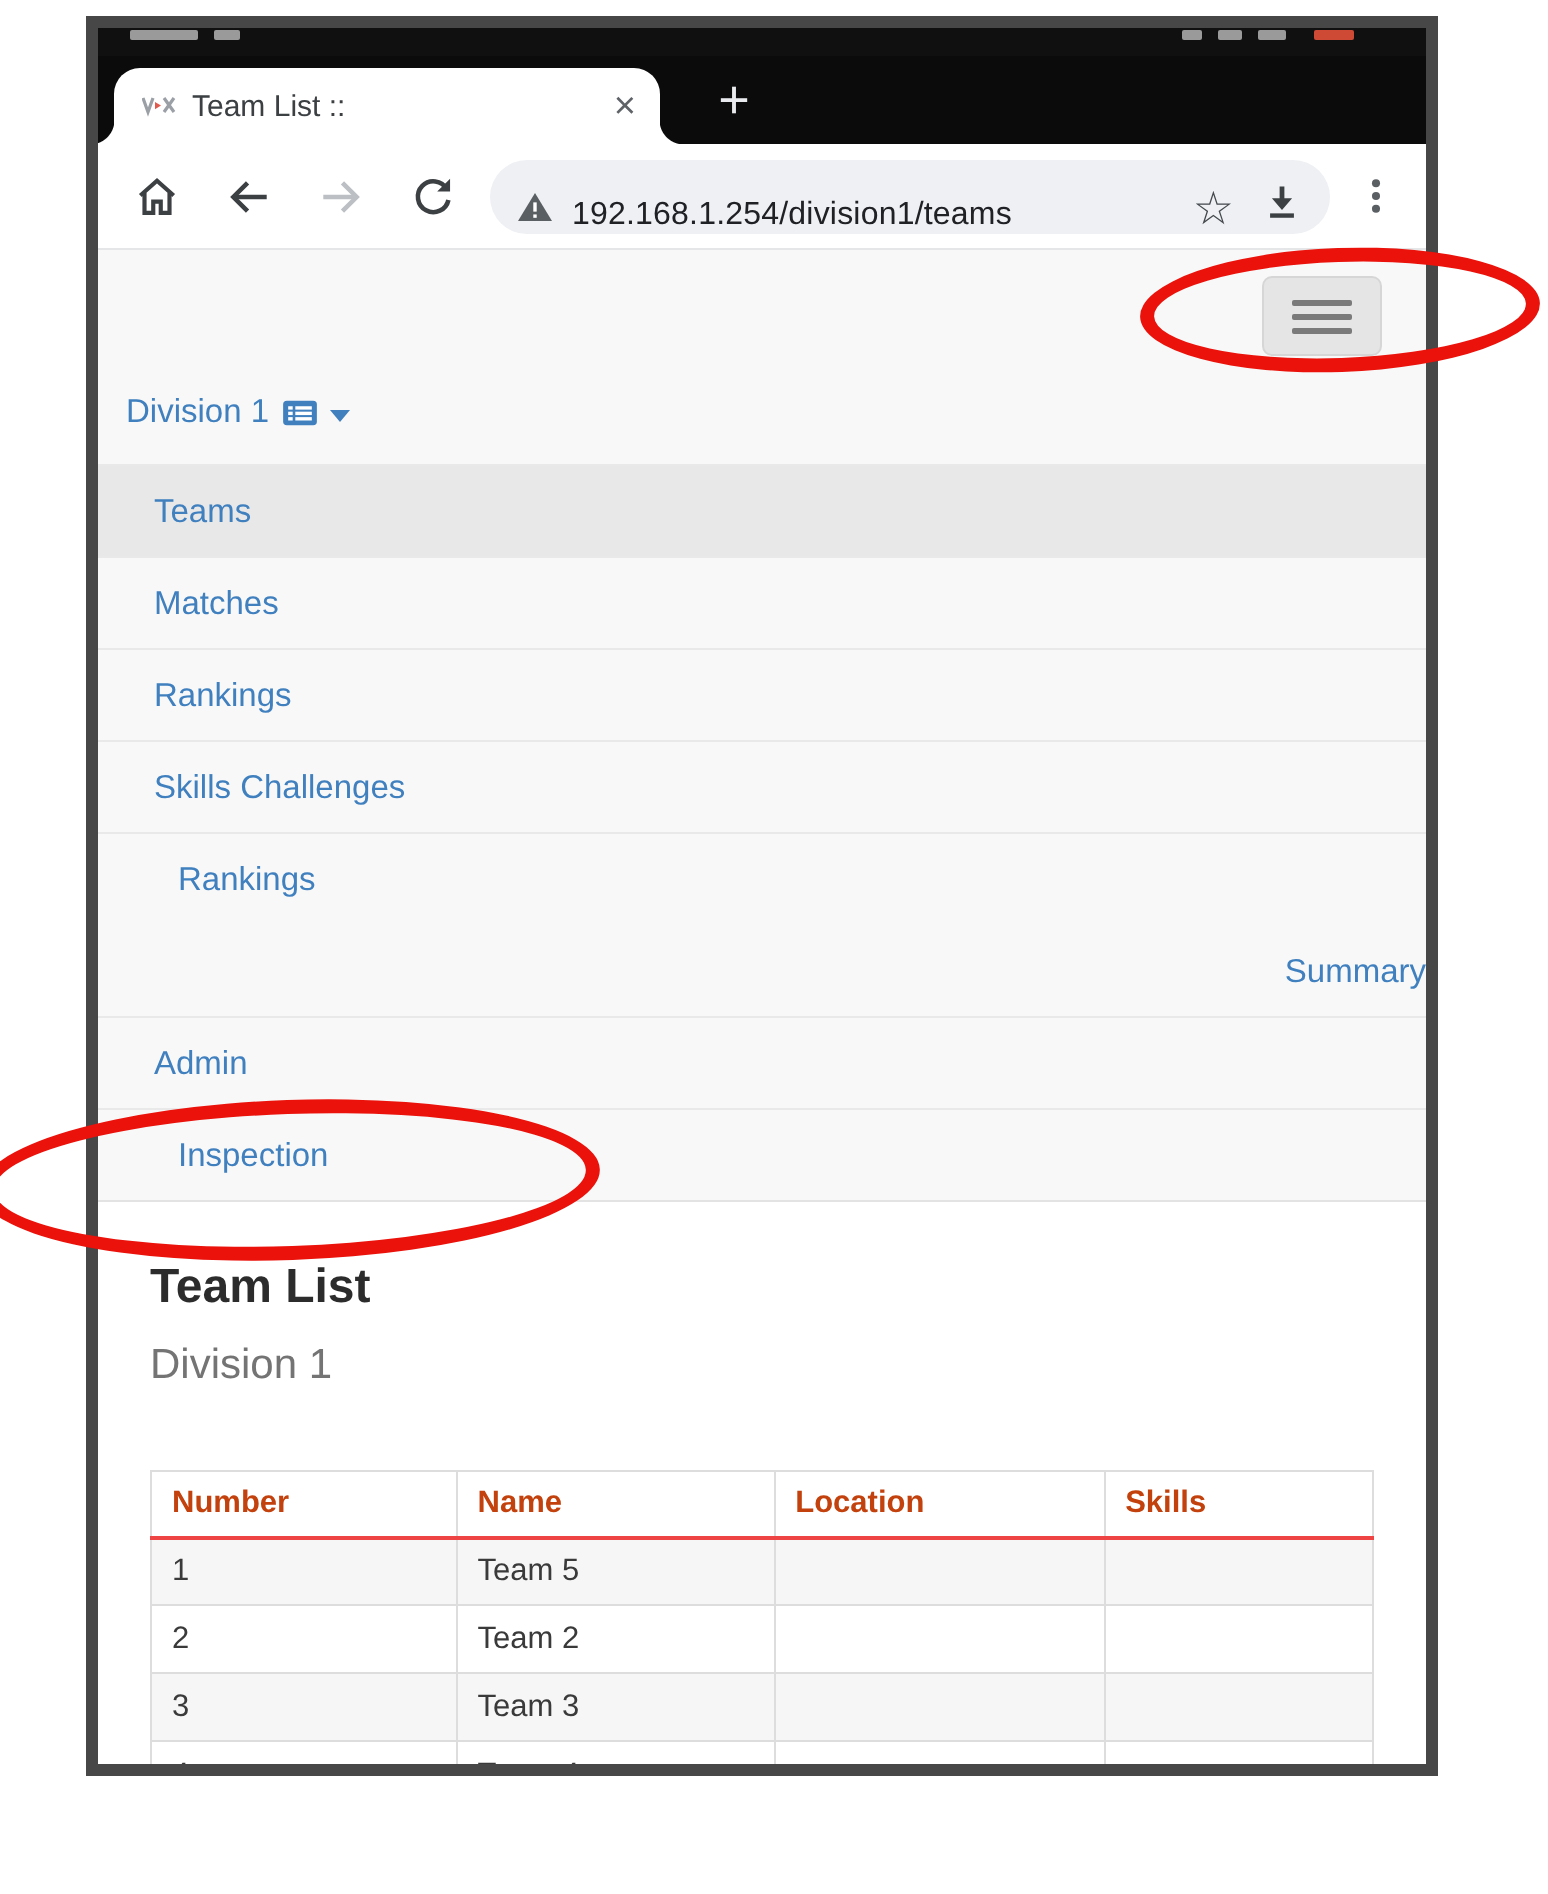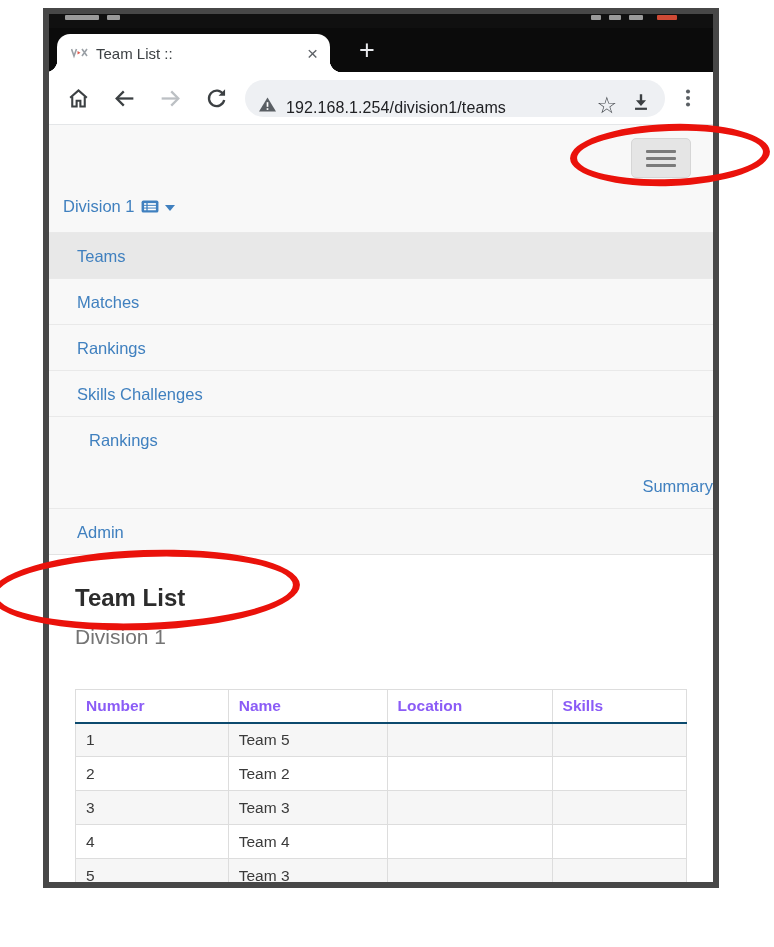--- a/index.html
+++ b/index.html
@@ -86,21 +86,21 @@
 
   .content { padding: 14px 26px 0 26px; background: #ffffff; }
   .content h1 { margin: 10px 0 8px 0; font-size: 24px; line-height: 38px; font-weight: bold; color: #2c2c2c; }
   .subtitle { font-size: 21px; line-height: 24px; color: #747474; margin-bottom: 40px; }
 
   table.teams { width: 100%; border-collapse: collapse; background: #ffffff; }
   table.teams th, table.teams td {
     border: 1px solid #dddddd; text-align: left; font-size: 15.5px;
     padding: 6px 10px; color: #3a3a3a;
   }
-  table.teams th { font-weight: bold; color: #8b5cf6; border-bottom: 2px solid #0c4a6e; height: 33px; }
+  table.teams th { font-weight: bold; color: #c2410c; border-bottom: 2px solid #ef4444; height: 33px; }
   table.teams td { height: 34px; }
   table.teams tbody tr:nth-child(odd) { background: #f6f6f6; }
   col.c1 { width: 25%; } col.c2 { width: 26%; } col.c3 { width: 27%; } col.c4 { width: 22%; }
 
   
   .ellipse { position: absolute; border: 7px solid #ea120b; border-radius: 50%; z-index: 50; }
   .e1 { left: 570px; top: 124px; width: 200px; height: 62px; transform: rotate(-2deg); }
   .e2 { left: -10px; top: 550px; width: 310px; height: 80px; transform: rotate(-2deg); }
 </style>
 </head>
@@ -209,20 +209,21 @@
           </span>
         </div>
         <div class="nav-menu">
           <div class="nav-item active">Teams</div>
           <div class="nav-item">Matches</div>
           <div class="nav-item">Rankings</div>
           <div class="nav-item">Skills Challenges</div>
           <div class="nav-item sub">Rankings</div>
           <div class="nav-item sub no-line">Summary</div>
           <div class="nav-item">Admin</div>
+          <div class="nav-item sub">Inspection</div>
         </div>
       </div>
 
       <div class="content">
         <h1>Team List</h1>
         <div class="subtitle">Division 1</div>
         <table class="teams">
           <colgroup>
               <col class="c1">
               <col class="c2">

